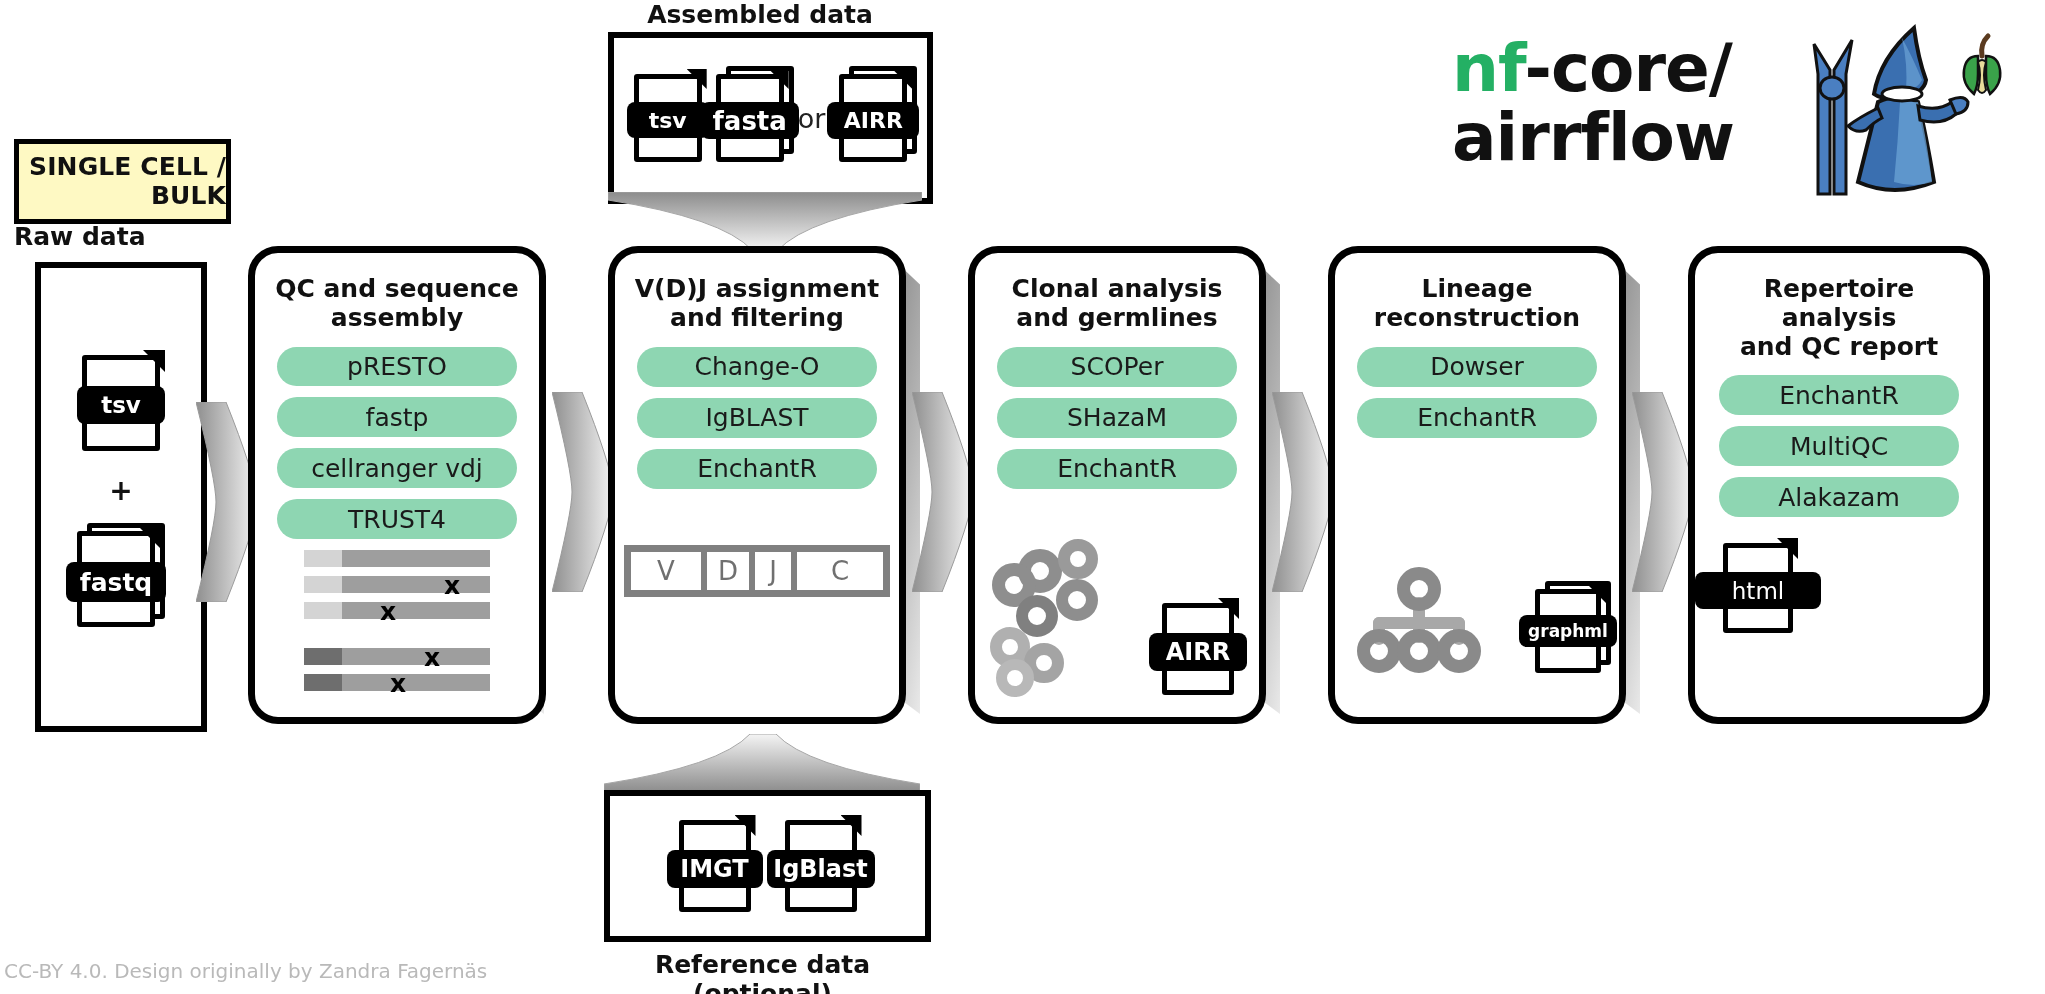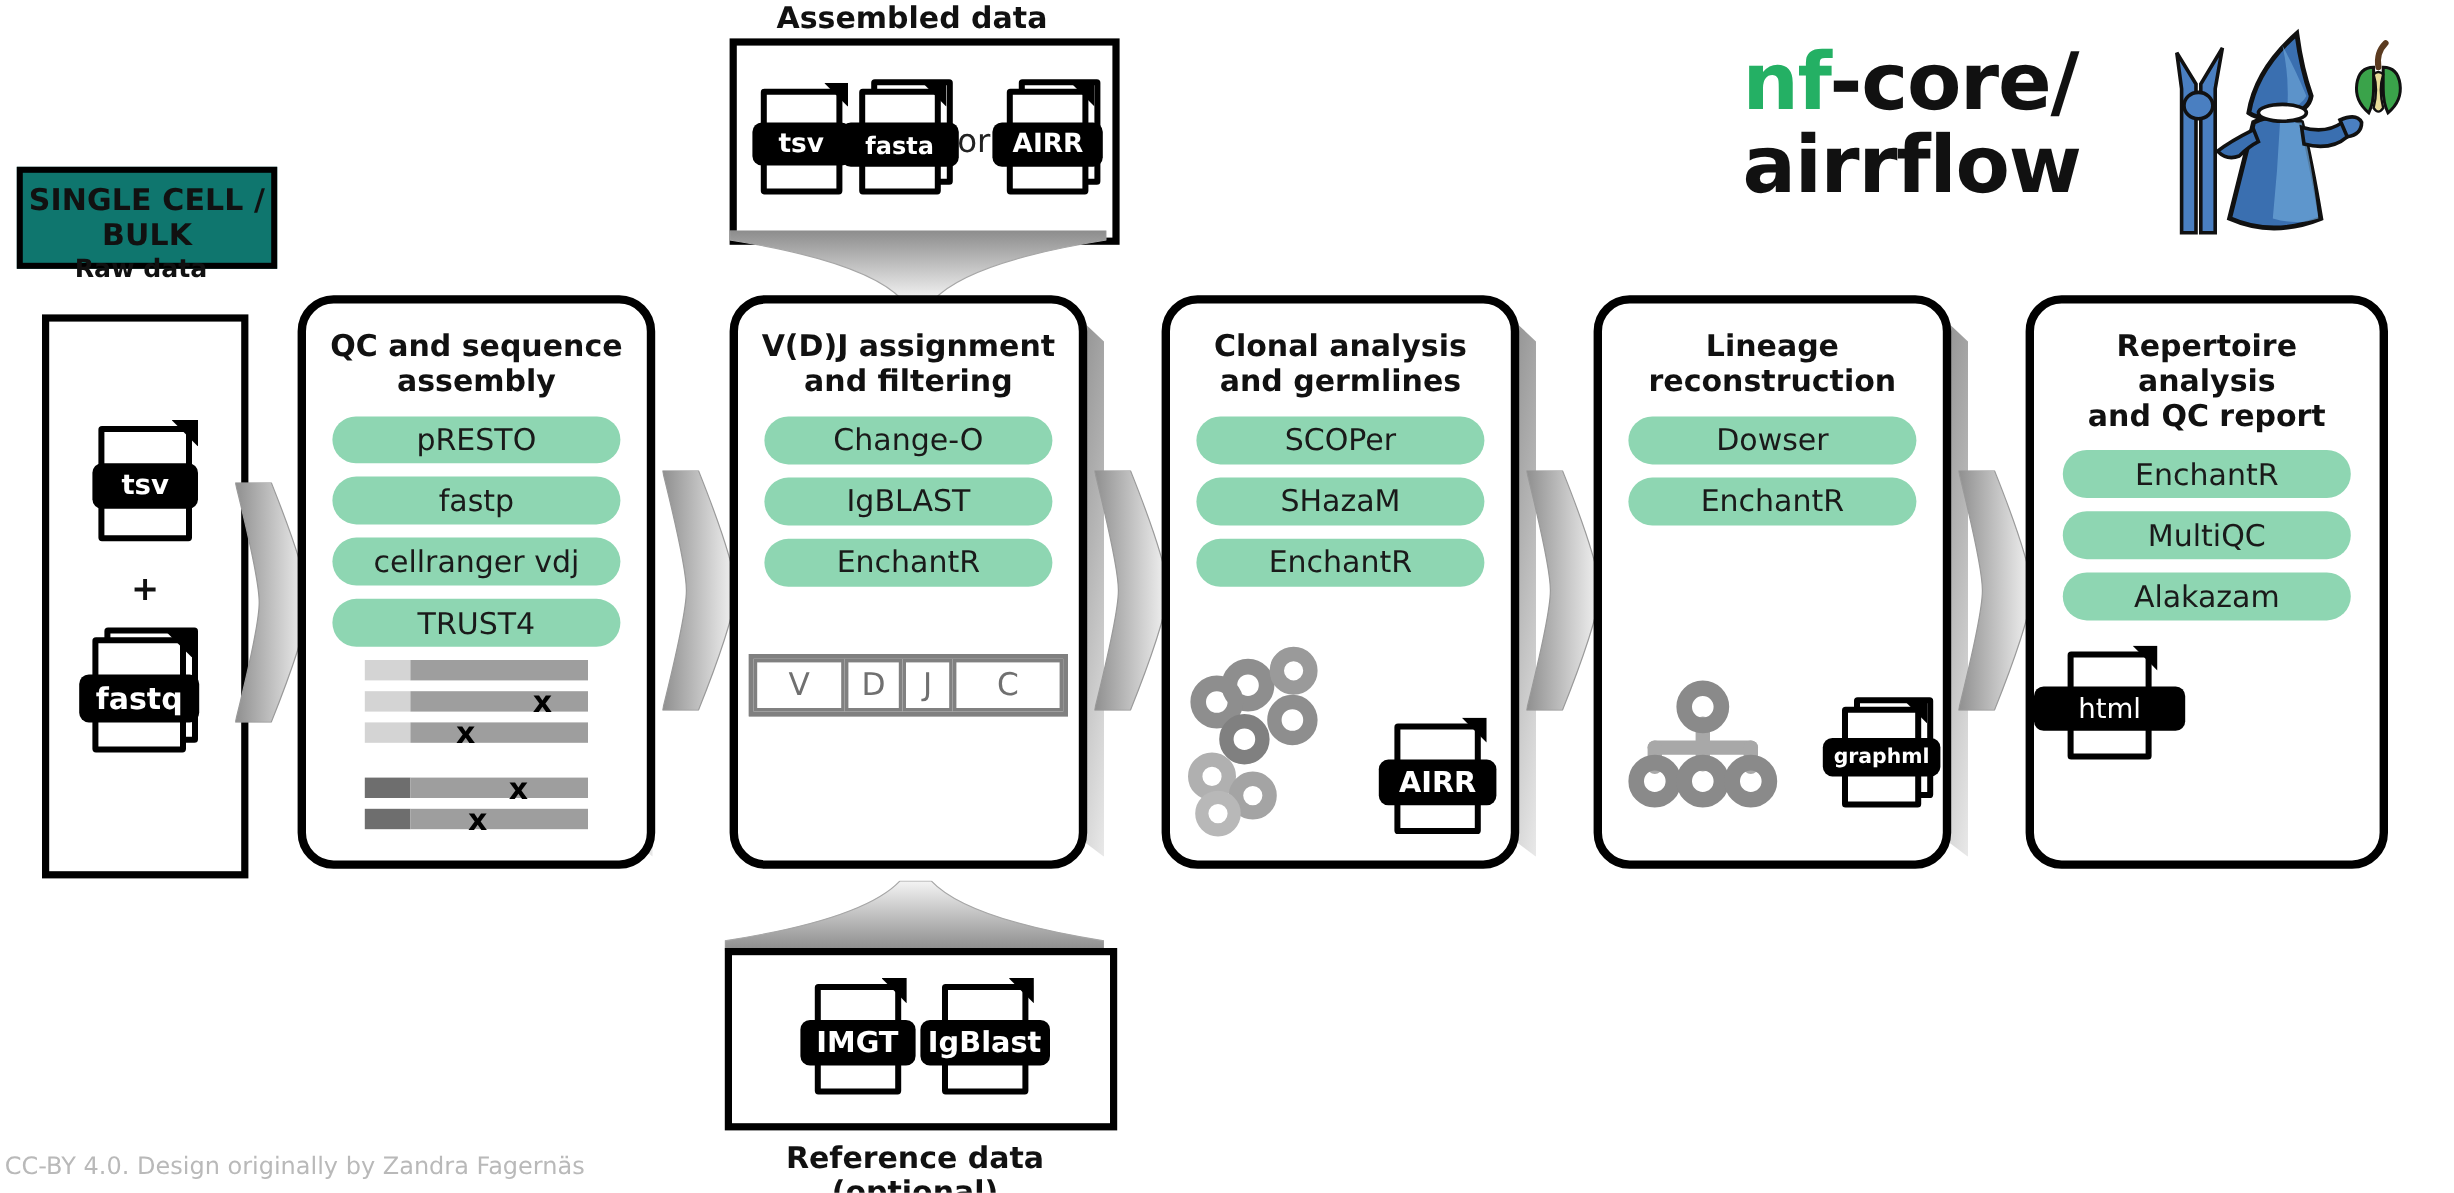--- a/index.html
+++ b/index.html
@@ -8,28 +8,28 @@
     width:2045px;height:994px;position:relative;overflow:hidden;
     font-family:"DejaVu Sans","Liberation Sans",sans-serif;
     color:#111;
     -webkit-font-smoothing:antialiased;
   }
   .abs{position:absolute;}
 
   
   #singlecell-box{
     left:14px;top:139px;width:207px;height:75px;
-    border:5px solid #000;background:#0f766e;
+    border:5px solid #000;background:#fef9c3;
     display:flex;flex-direction:column;align-items:center;justify-content:center;
-    font-weight:bold;font-size:25px;line-height:1.15;text-align:center;
+    font-weight:bold;font-size:25px;line-height:1.15;text-align:right;
     letter-spacing:.1px;
   }
   #rawdata-label{
-    left:14px;top:212px;width:207px;text-align:center;
-    font-weight:bold;font-size:21px;
+    left:14px;top:222px;width:207px;text-align:left;
+    font-weight:bold;font-size:25px;
   }
 
   
   #rawdata-box{
     left:35px;top:262px;width:160px;height:458px;
     border:6px solid #000;background:#fff;
     display:flex;flex-direction:column;align-items:center;justify-content:center;
     gap:26px;
   }
   #rawdata-plus{font-size:28px;font-weight:700;color:#111;line-height:1;}
@@ -199,21 +199,21 @@
   <div class="fileicon" style="width:68px;height:88px;">
     <div class="sheet" style="width:68px;height:88px;border-radius:3px;"></div>
     <div class="fold" style="width:20px;height:20px;clip-path:polygon(100% 0,100% 100%,0 0);"></div>
     <div class="tag" style="top:28px;height:36px;min-width:64px;padding:0 9px;font-size:22px;">tsv</div>
   </div>
 
   <div class="fileicon" style="width:68px;height:88px;margin-left:6px;">
     <div class="stack" style="width:68px;height:88px;border-radius:3px;"></div>
     <div class="sheet" style="width:68px;height:88px;border-radius:3px;"></div>
     <div class="fold" style="width:20px;height:20px;clip-path:polygon(100% 0,100% 100%,0 0);"></div>
-    <div class="tag" style="top:28px;height:37px;min-width:84px;padding:0 7px;font-size:20px;">fasta</div>
+    <div class="tag" style="top:28px;height:37px;min-width:84px;padding:0 7px;font-size:26px;">fasta</div>
   </div>
 
   <div id="assembled-or">or</div>
 
   <div class="fileicon" style="width:68px;height:88px;">
     <div class="stack" style="width:68px;height:88px;border-radius:3px;"></div>
     <div class="sheet" style="width:68px;height:88px;border-radius:3px;"></div>
     <div class="fold" style="width:20px;height:20px;clip-path:polygon(100% 0,100% 100%,0 0);"></div>
     <div class="tag" style="top:28px;height:37px;min-width:78px;padding:0 7px;font-size:22px;">AIRR</div>
   </div>

